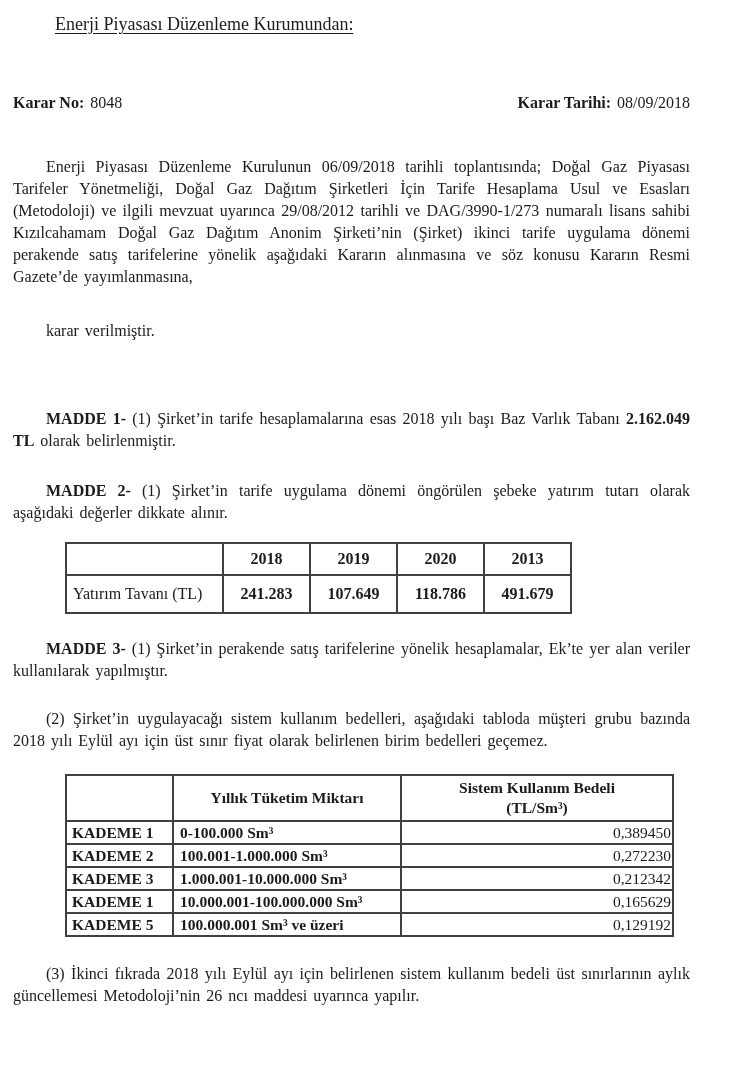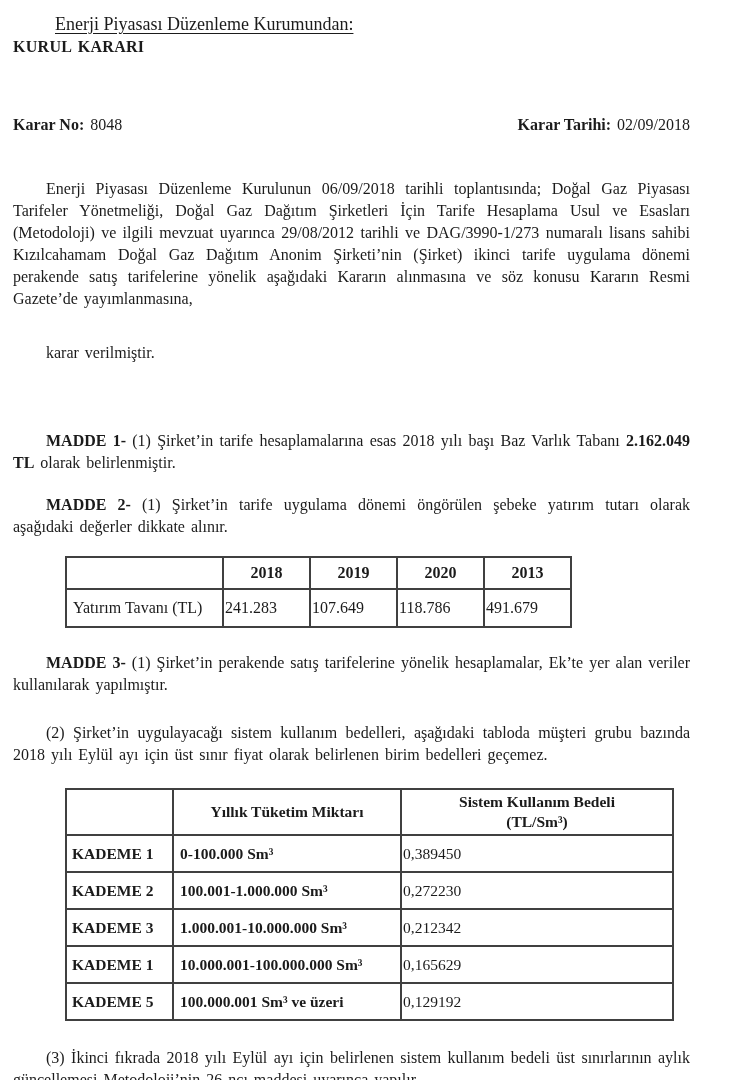--- a/index.html
+++ b/index.html
@@ -43,59 +43,58 @@
     margin: 0;
     font-size: 16px;
     line-height: 22px;
     text-align: justify;
     word-spacing: 2px;
   }
   .indent { text-indent: 33px; }
   .intro { margin-top: 42px; }
   .clause-line { margin-top: 32px; margin-left: 33px; }
   .m1 { margin-top: 66px; }
-  .m2 { margin-top: 20px; }
+  .m2 { margin-top: 28px; }
   .m3 { margin-top: 24px; }
   .p2 { margin-top: 26px; }
   .p3 { margin-top: 26px; }
   b { font-weight: bold; }
 
   table {
     border-collapse: collapse;
     table-layout: fixed;
     margin-left: 52px;
   }
   td { border: 2px solid #404040; }
 
   .t1 { margin-top: 18px; width: 505px; }
   .t1 td { font-size: 16px; }
   .t1 .year-cell { font-weight: bold; text-align: center; height: 32px; }
   .t1 .corner-cell { height: 32px; }
   .t1 .row-label { font-weight: normal; padding-left: 6px; height: 38px; border-radius: 15px; }
-  .t1 .val-cell { text-align: left; height: 38px; }
+  .t1 .val-cell { text-align: center; height: 38px; font-weight: bold; }
 
   .t2 { margin-top: 22px; width: 607px; }
   .t2 td { font-size: 15.5px; }
   .t2 .hdr { font-weight: bold; text-align: center; height: 46px; line-height: 20px; vertical-align: middle; }
   .t2 .tier-cell { font-weight: bold; padding-left: 5px; height: 17px; white-space: nowrap; }
   .t2 .range-cell { font-weight: bold; padding-left: 6px; height: 23px; white-space: nowrap; }
-  .t2 .fee-cell { text-align: left; height: 37px; }
+  .t2 .fee-cell { text-align: right; height: 23px; }
 </style>
 </head>
 <body>
 
 <div class="page">
 
   <p class="source-line">Enerji Piyasası Düzenleme Kurumundan:</p>
 
-  <p class="doc-title para">KURUL KARARI</p>
 
   <div class="meta-row">
     <span><span class="label">Karar No:</span><span class="value">8048</span></span>
-    <span><span class="label">Karar Tarihi:</span><span class="value">02/09/2018</span></span>
+    <span><span class="label">Karar Tarihi:</span><span class="value">08/09/2018</span></span>
   </div>
 
   <p class="para indent intro">Enerji Piyasası Düzenleme Kurulunun 06/09/2018 tarihli toplantısında; Doğal Gaz Piyasası Tarifeler Yönetmeliği, Doğal Gaz Dağıtım Şirketleri İçin Tarife Hesaplama Usul ve Esasları (Metodoloji) ve ilgili mevzuat uyarınca 29/08/2012 tarihli ve DAG/3990-1/273 numaralı lisans sahibi Kızılcahamam Doğal Gaz Dağıtım Anonim Şirketi’nin (Şirket) ikinci tarife uygulama dönemi perakende satış tarifelerine yönelik aşağıdaki Kararın alınmasına ve söz konusu Kararın Resmi Gazete’de yayımlanmasına,</p>
 
   <p class="para clause-line">karar verilmiştir.</p>
 
   <p class="para indent m1"><b>MADDE 1-</b><span> (1) Şirket’in tarife hesaplamalarına esas 2018 yılı başı Baz Varlık Tabanı </span><b>2.162.049 TL</b><span> olarak belirlenmiştir.</span></p>
 
   <p class="para indent m2"><b>MADDE 2-</b><span> (1) Şirket’in tarife uygulama dönemi öngörülen şebeke yatırım tutarı olarak aşağıdaki değerler dikkate alınır.</span></p>
 

